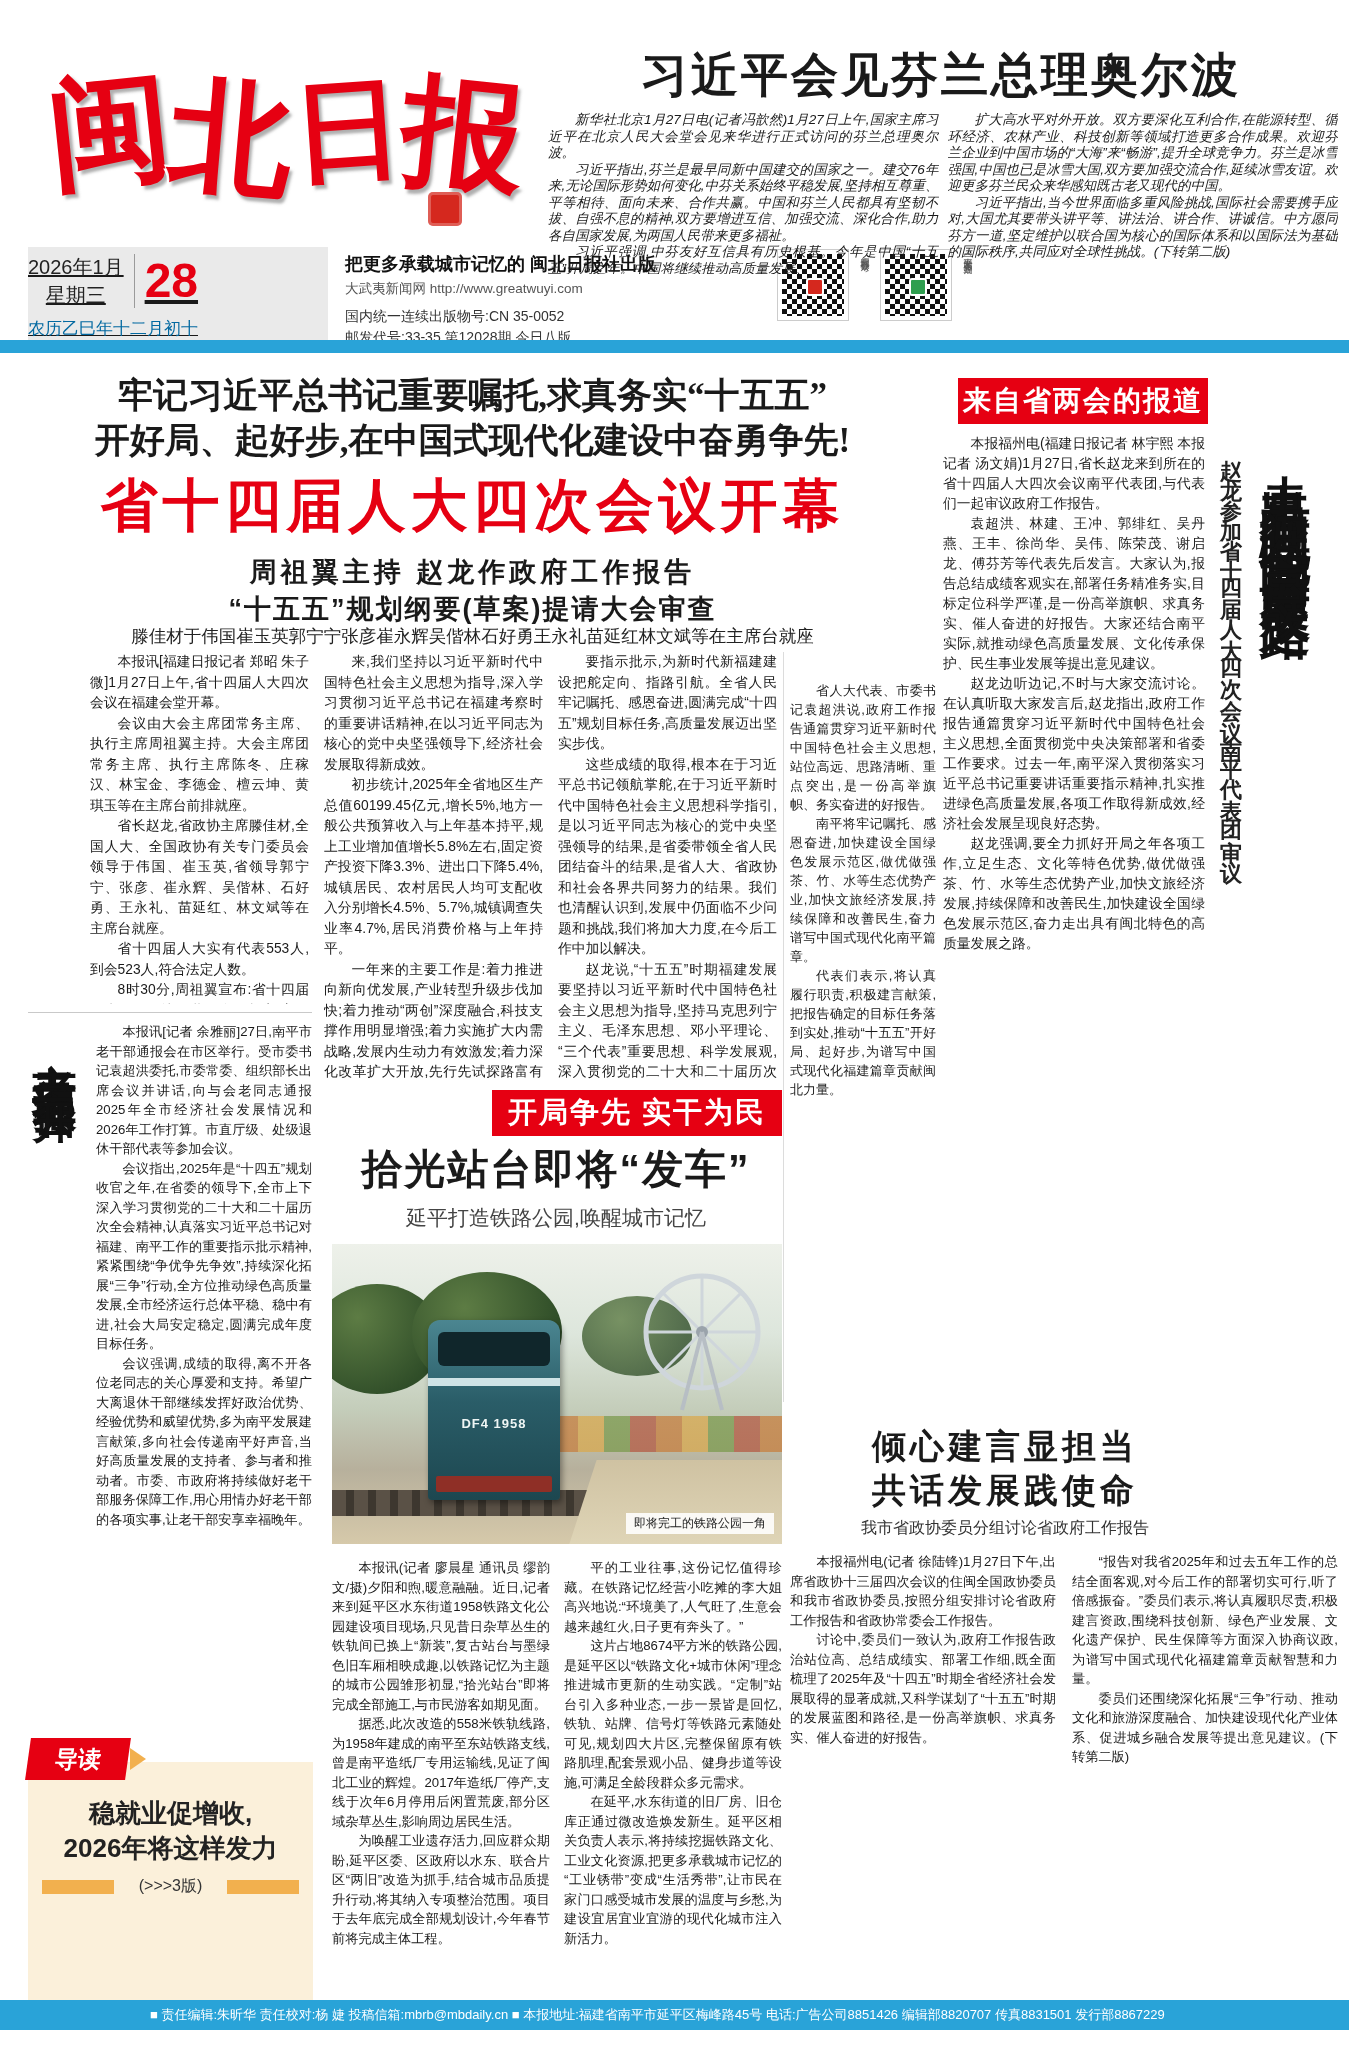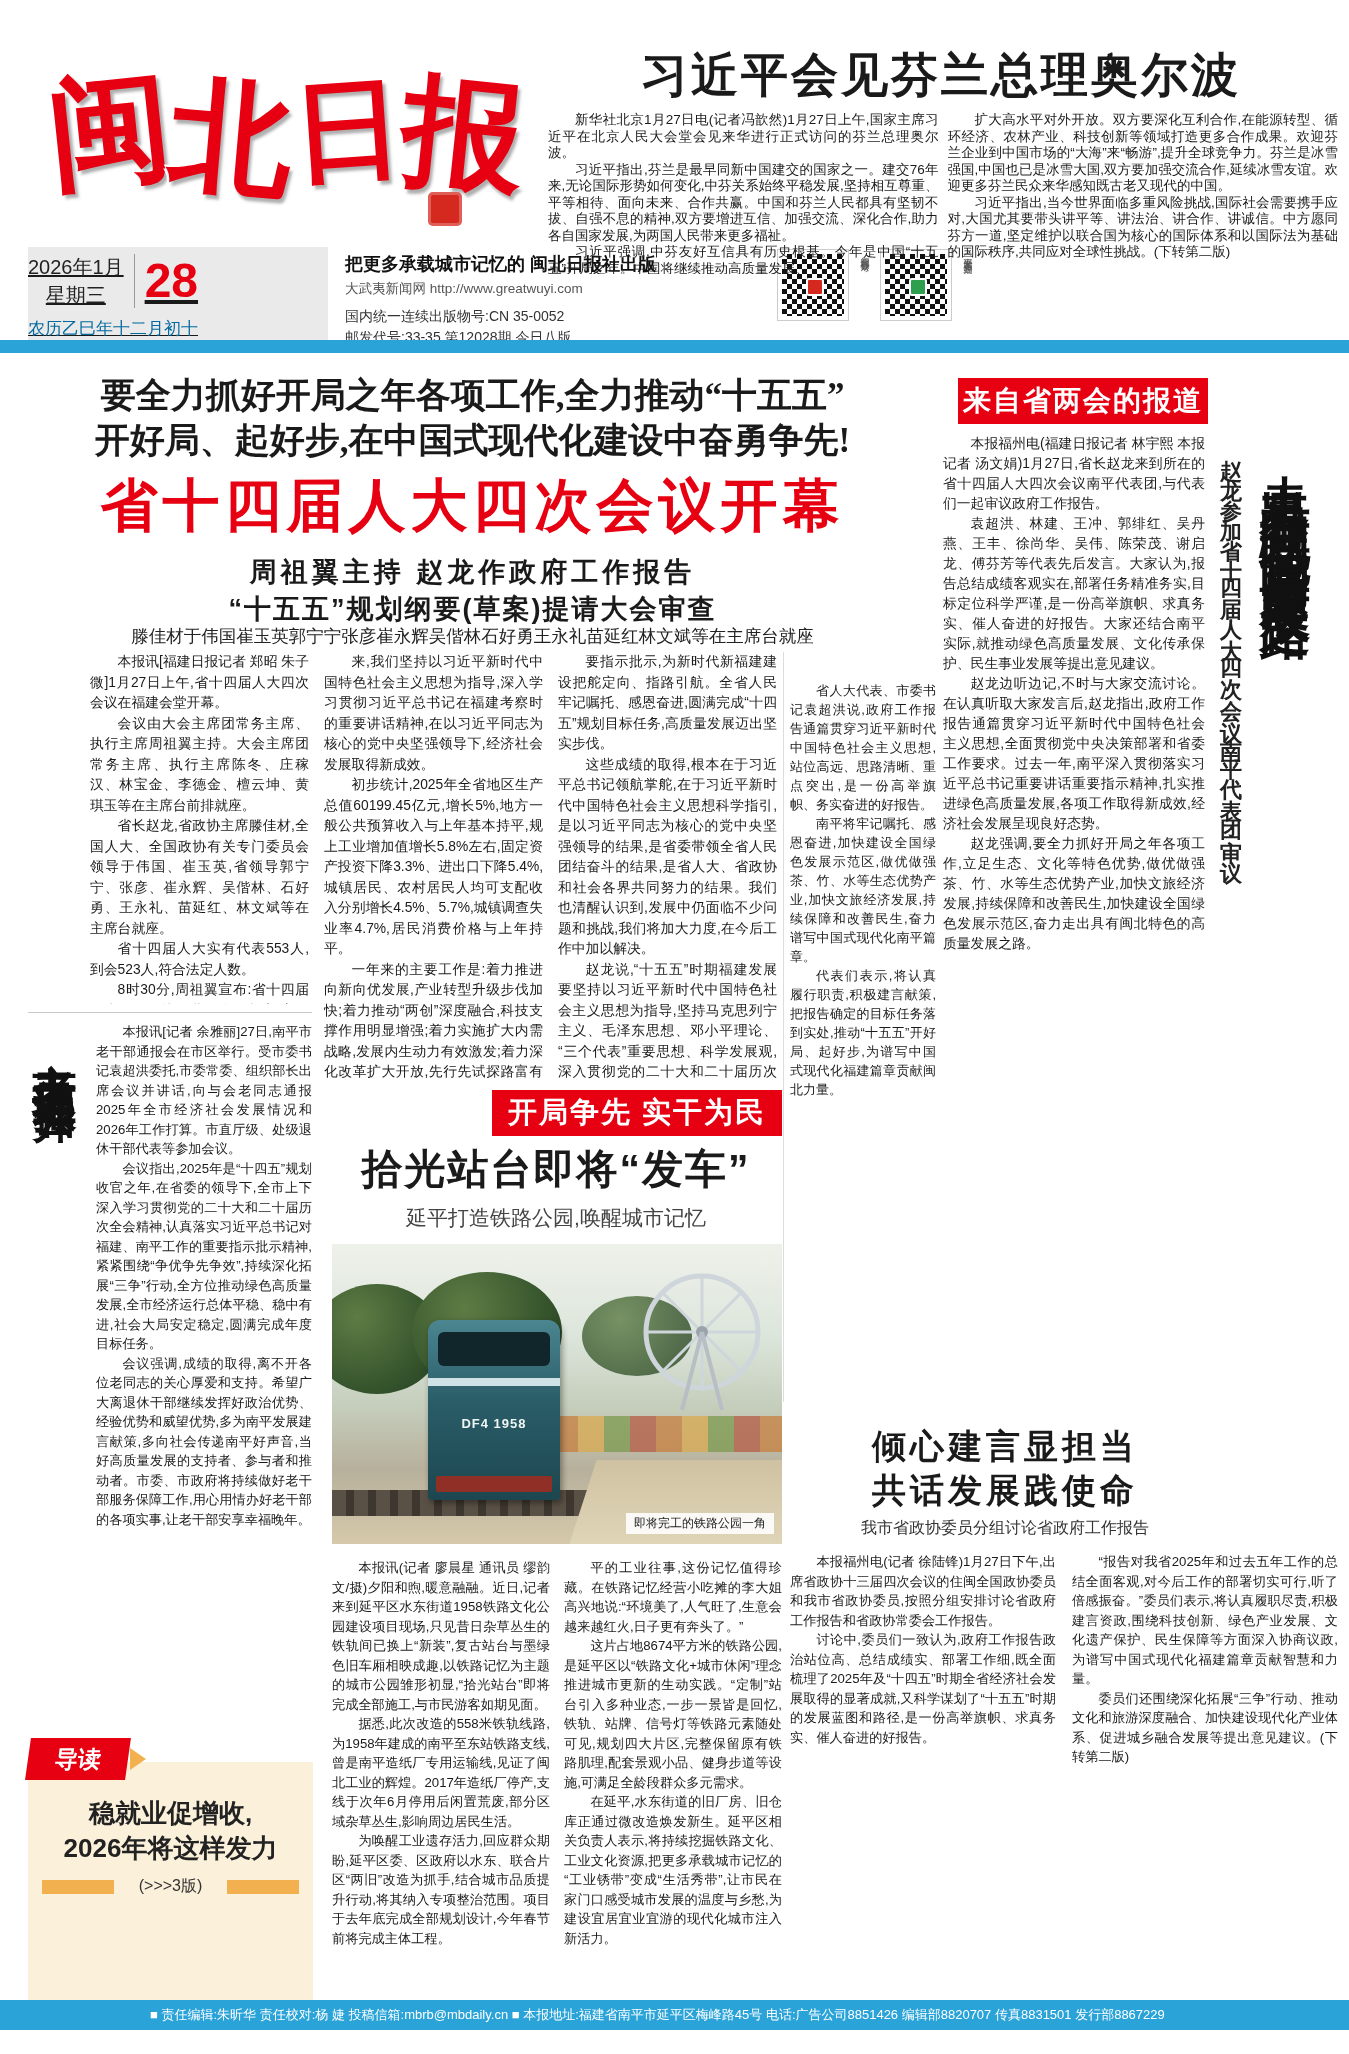--- a/index.html
+++ b/index.html
@@ -31,21 +31,21 @@
   .headline-center{text-align:center;font-weight:bold;}
   .serifbold{font-family:"Liberation Serif","DejaVu Serif",serif;font-weight:bold;}
   .red{color:#e60012;}
   .cyanbar{background:#29a3d8;}
   .badge{background:#e60012;color:#fff;display:flex;align-items:center;justify-content:center;
          font-weight:bold;}
   .vtext{writing-mode:vertical-rl;text-orientation:upright;font-weight:bold;color:#111;}
   .hairline-v{background:#dcdcdc;width:1px;}
   .hairline-h{background:#c9c9c9;height:1px;}
   
-  .topstory-body{display:flex;gap:9px;font-size:13.5px;line-height:16.5px;overflow:hidden;}
+  .topstory-body{display:flex;gap:9px;font-size:13.5px;line-height:16.5px;overflow:hidden;font-style:italic;}
   .topstory-body .c{flex:1;overflow:hidden;}
   
   .mainbody{display:flex;gap:15px;font-size:13.8px;line-height:20.5px;}
   .mainbody .c{width:219px;overflow:hidden;}
   
   .photo{position:relative;overflow:hidden;background:linear-gradient(180deg,#eef1ea 0%,#dde6dc 30%,#c4cdba 55%,#b7b09c 75%,#d6c9aa 100%);}
   .tree{position:absolute;border-radius:50%;background:radial-gradient(circle at 35% 30%,#5d7c44,#2f4d28 75%);}
   .fence{position:absolute;background:repeating-linear-gradient(90deg,#c77f3f 0 26px,#d9a94f 26px 52px,#7c9a4e 52px 78px,#b45a43 78px 104px);opacity:.75;}
   .track{position:absolute;background:repeating-linear-gradient(90deg,#5a5146 0 14px,#3d372f 14px 22px);}
   .path{position:absolute;background:linear-gradient(180deg,#cfc2a2,#e0d6b8);transform:skewX(-18deg);}
@@ -115,21 +115,21 @@
         <p>习近平强调,中芬友好互信具有历史根基。今年是中国“十五五”开局之年。中国将继续推动高质量发展、</p>
       </div>
     <div class="c col">
         <p>扩大高水平对外开放。双方要深化互利合作,在能源转型、循环经济、农林产业、科技创新等领域打造更多合作成果。欢迎芬兰企业到中国市场的“大海”来“畅游”,提升全球竞争力。芬兰是冰雪强国,中国也已是冰雪大国,双方要加强交流合作,延续冰雪友谊。欢迎更多芬兰民众来华感知既古老又现代的中国。</p>
         <p>习近平指出,当今世界面临多重风险挑战,国际社会需要携手应对,大国尤其要带头讲平等、讲法治、讲合作、讲诚信。中方愿同芬方一道,坚定维护以联合国为核心的国际体系和以国际法为基础的国际秩序,共同应对全球性挑战。(下转第二版)</p>
       </div>
   </div>
 
   <div class="abs cyanbar" style="left:0;top:340px;width:1349px;height:13px;"></div>
 
-  <div class="abs headline-center serifbold" style="left:55px;top:372px;width:835px;font-size:35px;">要全力抓好开局之年各项工作,全力推动“十五五”</div>
+  <div class="abs headline-center serifbold" style="left:55px;top:372px;width:835px;font-size:35px;">牢记习近平总书记重要嘱托,求真务实“十五五”</div>
   <div class="abs headline-center serifbold" style="left:55px;top:417px;width:835px;font-size:35px;">开好局、起好步,在中国式现代化建设中奋勇争先!</div>
   <div class="abs headline-center red" style="left:55px;top:468px;width:835px;font-size:57px;letter-spacing:5px;">省十四届人大四次会议开幕</div>
   <div class="abs headline-center" style="left:55px;top:554px;width:835px;font-size:27px;letter-spacing:4px;">周祖翼主持 赵龙作政府工作报告</div>
   <div class="abs headline-center" style="left:55px;top:591px;width:835px;font-size:27px;letter-spacing:2px;">“十五五”规划纲要(草案)提请大会审查</div>
   <div class="abs headline-center" style="left:55px;top:624px;width:835px;font-size:17.5px;font-weight:normal;color:#222;">滕佳材于伟国崔玉英郭宁宁张彦崔永辉吴偕林石好勇王永礼苗延红林文斌等在主席台就座</div>
   <div class="abs mainbody" style="left:90px;top:652px;width:690px;">
     <div class="c col" style="height:352px;">
         <p>本报讯[福建日报记者 郑昭 朱子微]1月27日上午,省十四届人大四次会议在福建会堂开幕。</p>
         <p>会议由大会主席团常务主席、执行主席周祖翼主持。大会主席团常务主席、执行主席陈冬、庄稼汉、林宝金、李德金、檀云坤、黄琪玉等在主席台前排就座。</p>
         <p>省长赵龙,省政协主席滕佳材,全国人大、全国政协有关专门委员会领导于伟国、崔玉英,省领导郭宁宁、张彦、崔永辉、吴偕林、石好勇、王永礼、苗延红、林文斌等在主席台就座。</p>

